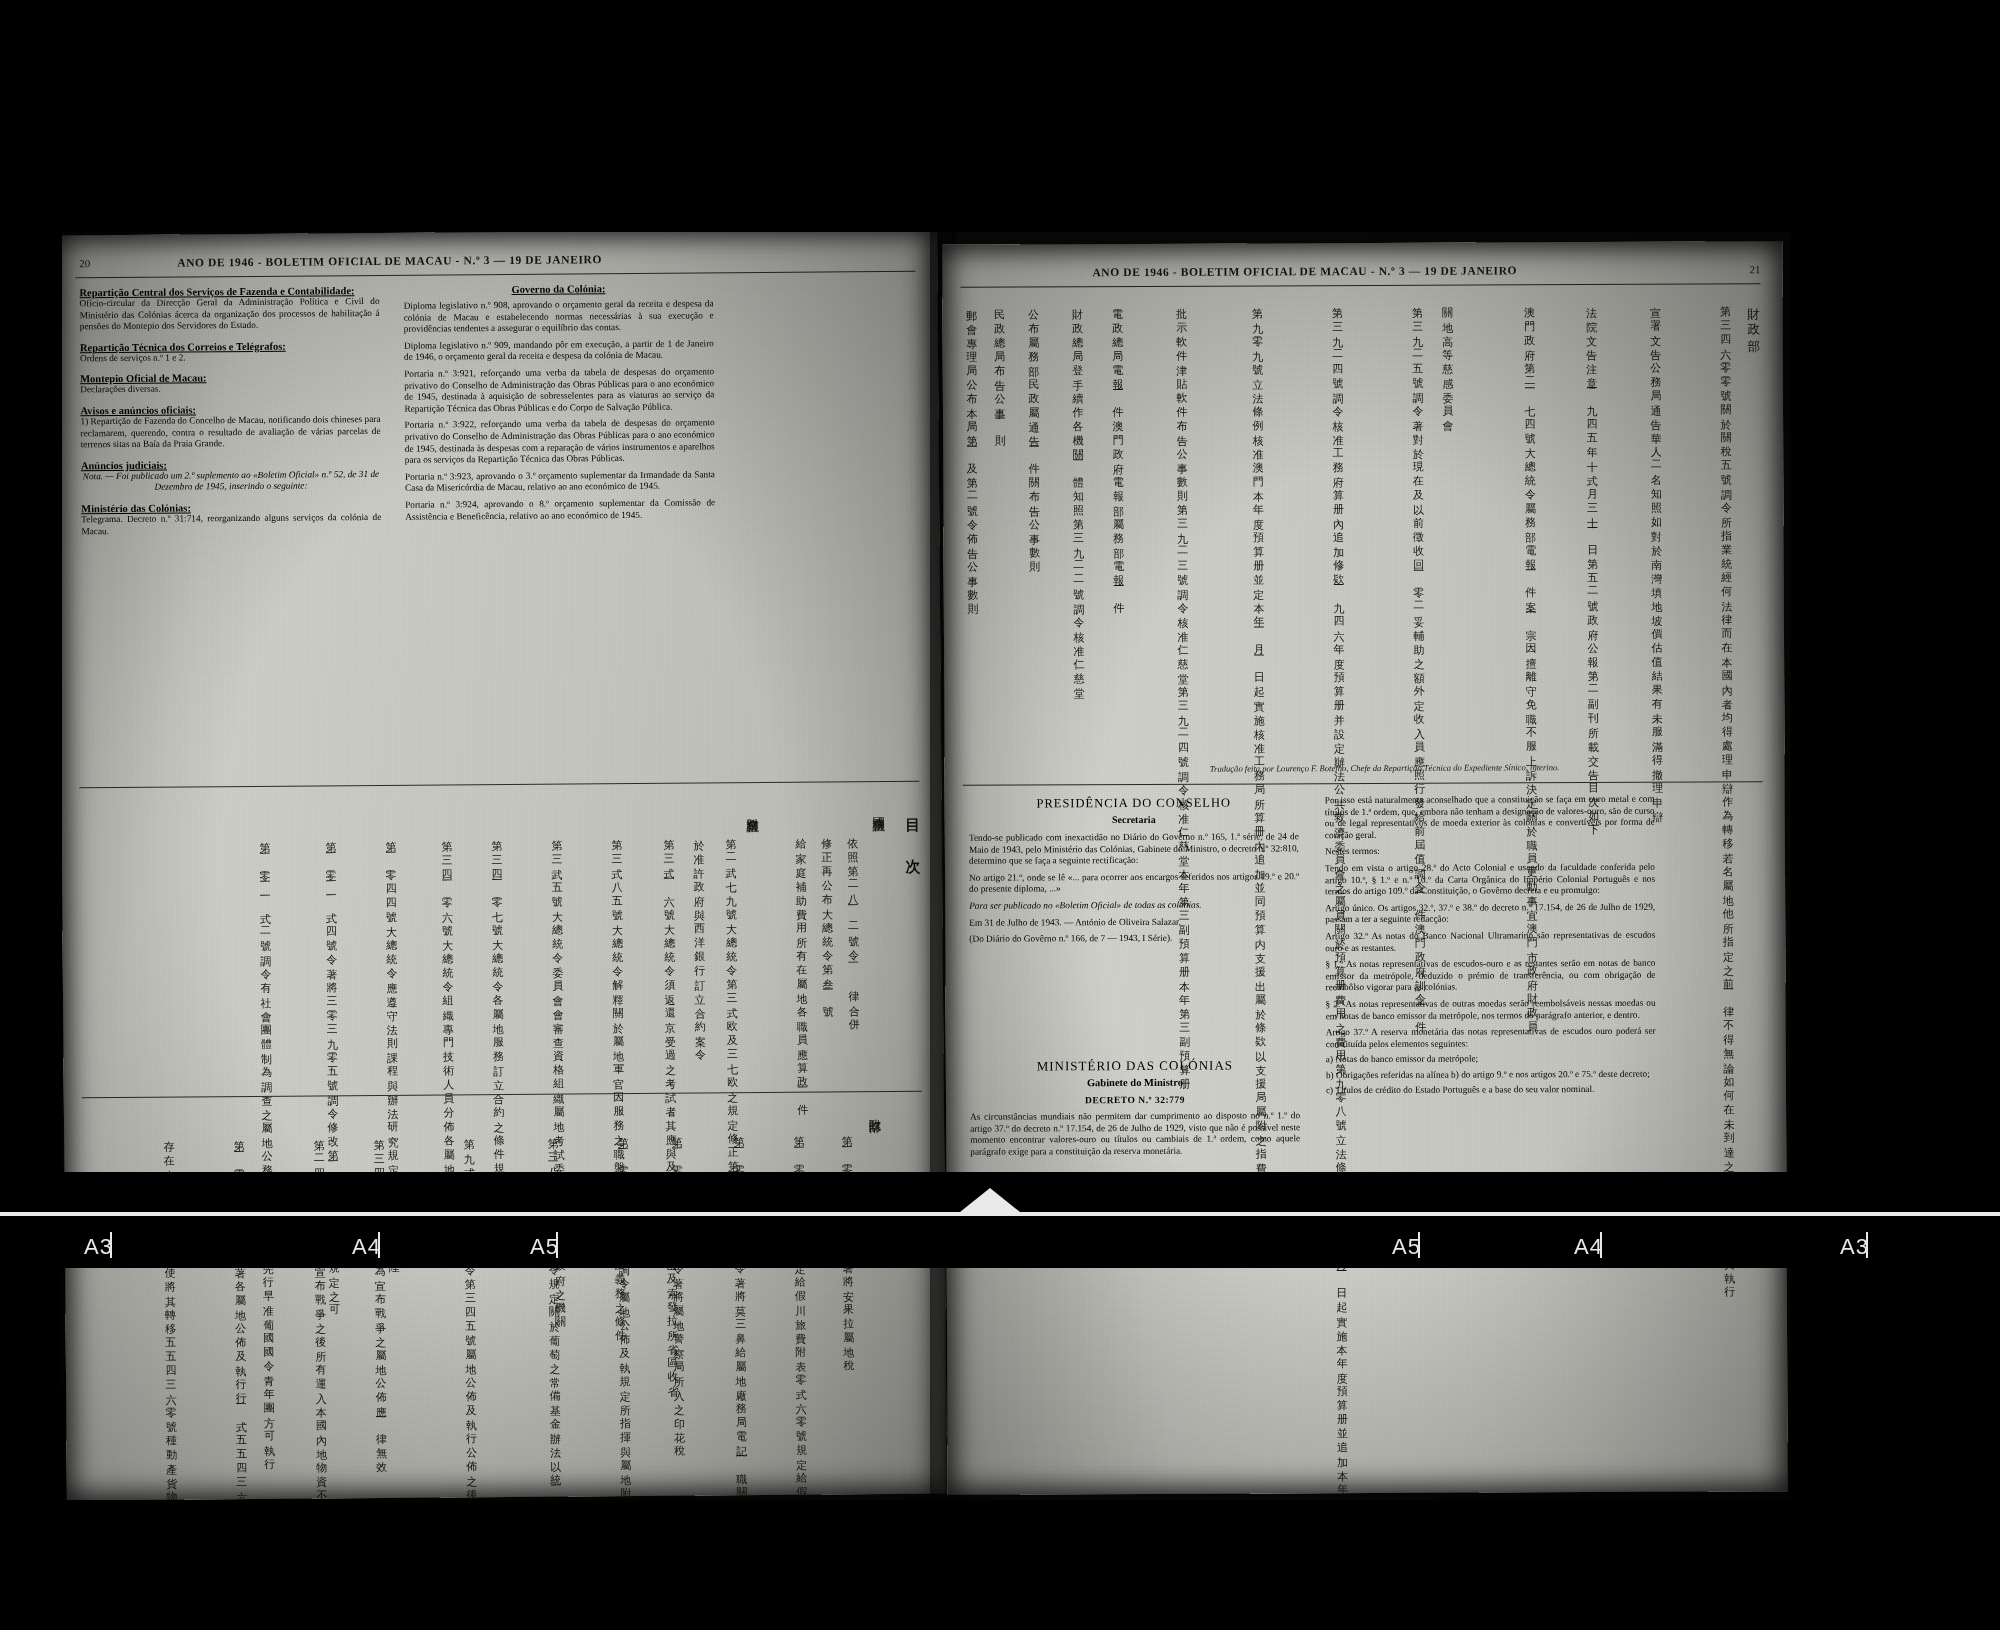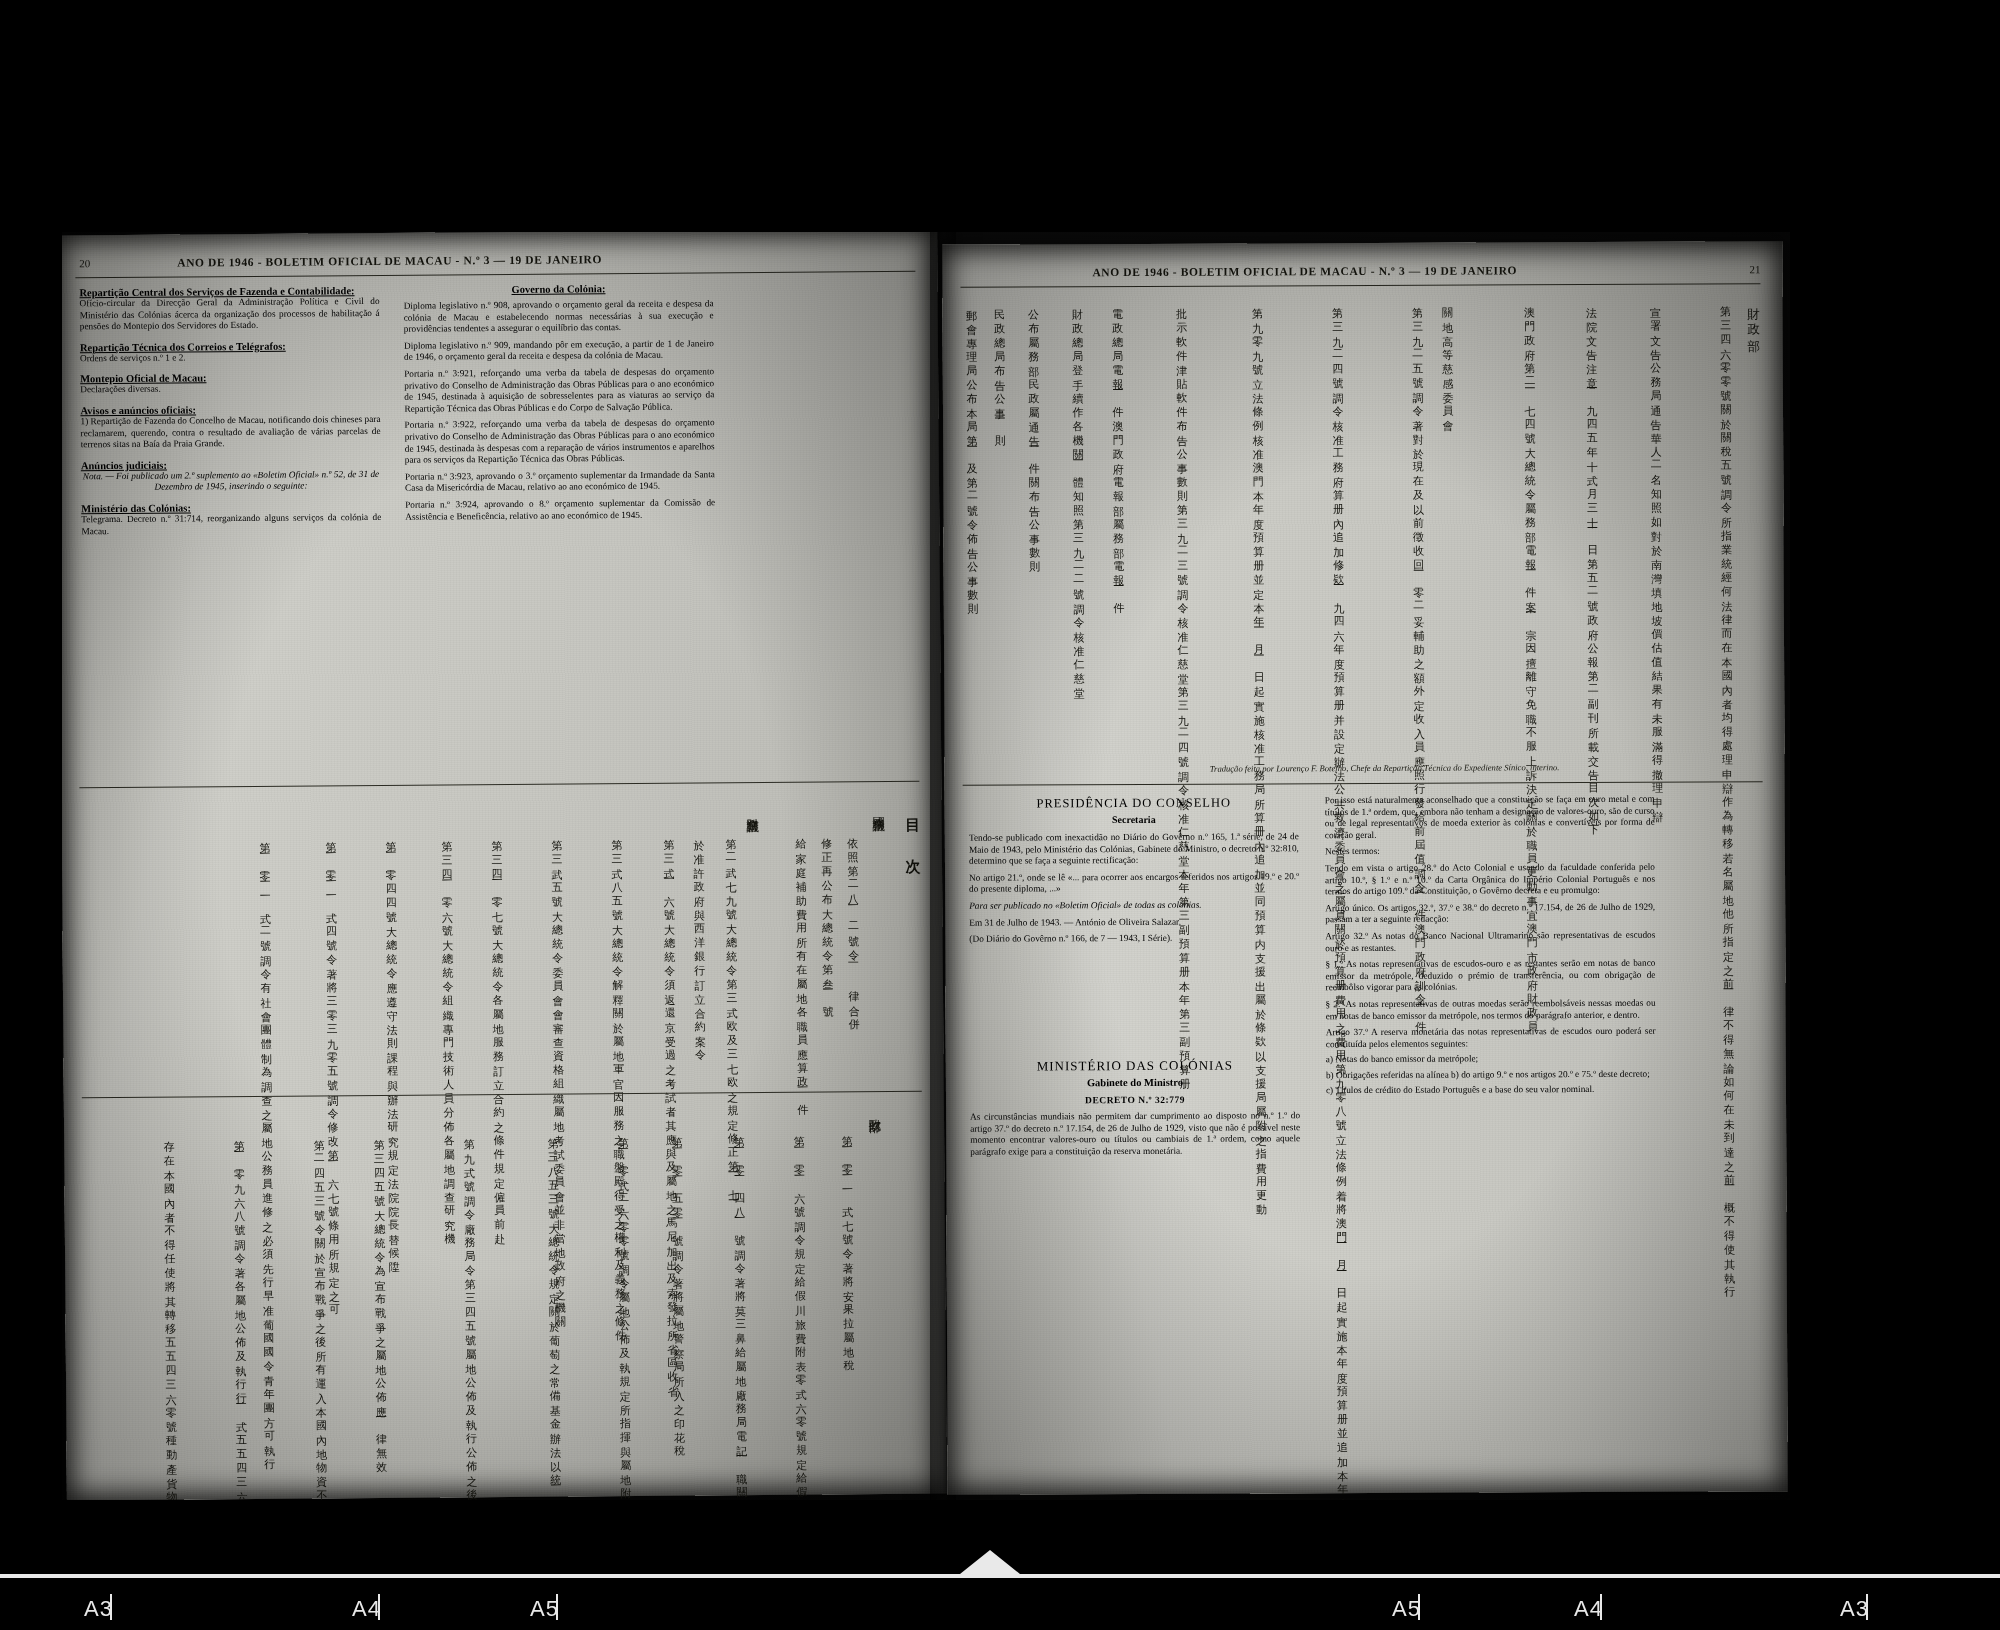--- a/index.html
+++ b/index.html
@@ -1,18 +1,18 @@
 <!DOCTYPE html>
 <html><head>
 <meta charset="utf-8">
 <style>
   html,body{margin:0;padding:0;background:#000;}
   body{width:2000px;height:1630px;overflow:hidden;font-family:"Liberation Serif",serif;}
 
-  #stage{position:relative;width:2000px;height:1630px;background:#000;text-decoration:underline;}
+  #stage{position:relative;width:2000px;height:1268px;background:#000;text-decoration:underline;}
 
   
   .film{position:absolute;left:0;top:0;width:2000px;height:1630px;
         background:radial-gradient(ellipse at 50% 45%, #141414 0%, #090909 60%, #000 100%);}
 
   
   .leaf{position:absolute;background:#c9c9c4;
         box-shadow:0 0 26px 6px rgba(0,0,0,.85) inset, 0 0 30px 10px rgba(0,0,0,.6);}
   .leaf.left{left:62px;top:232px;width:880px;height:1265px;
       transform:rotate(-0.45deg);

